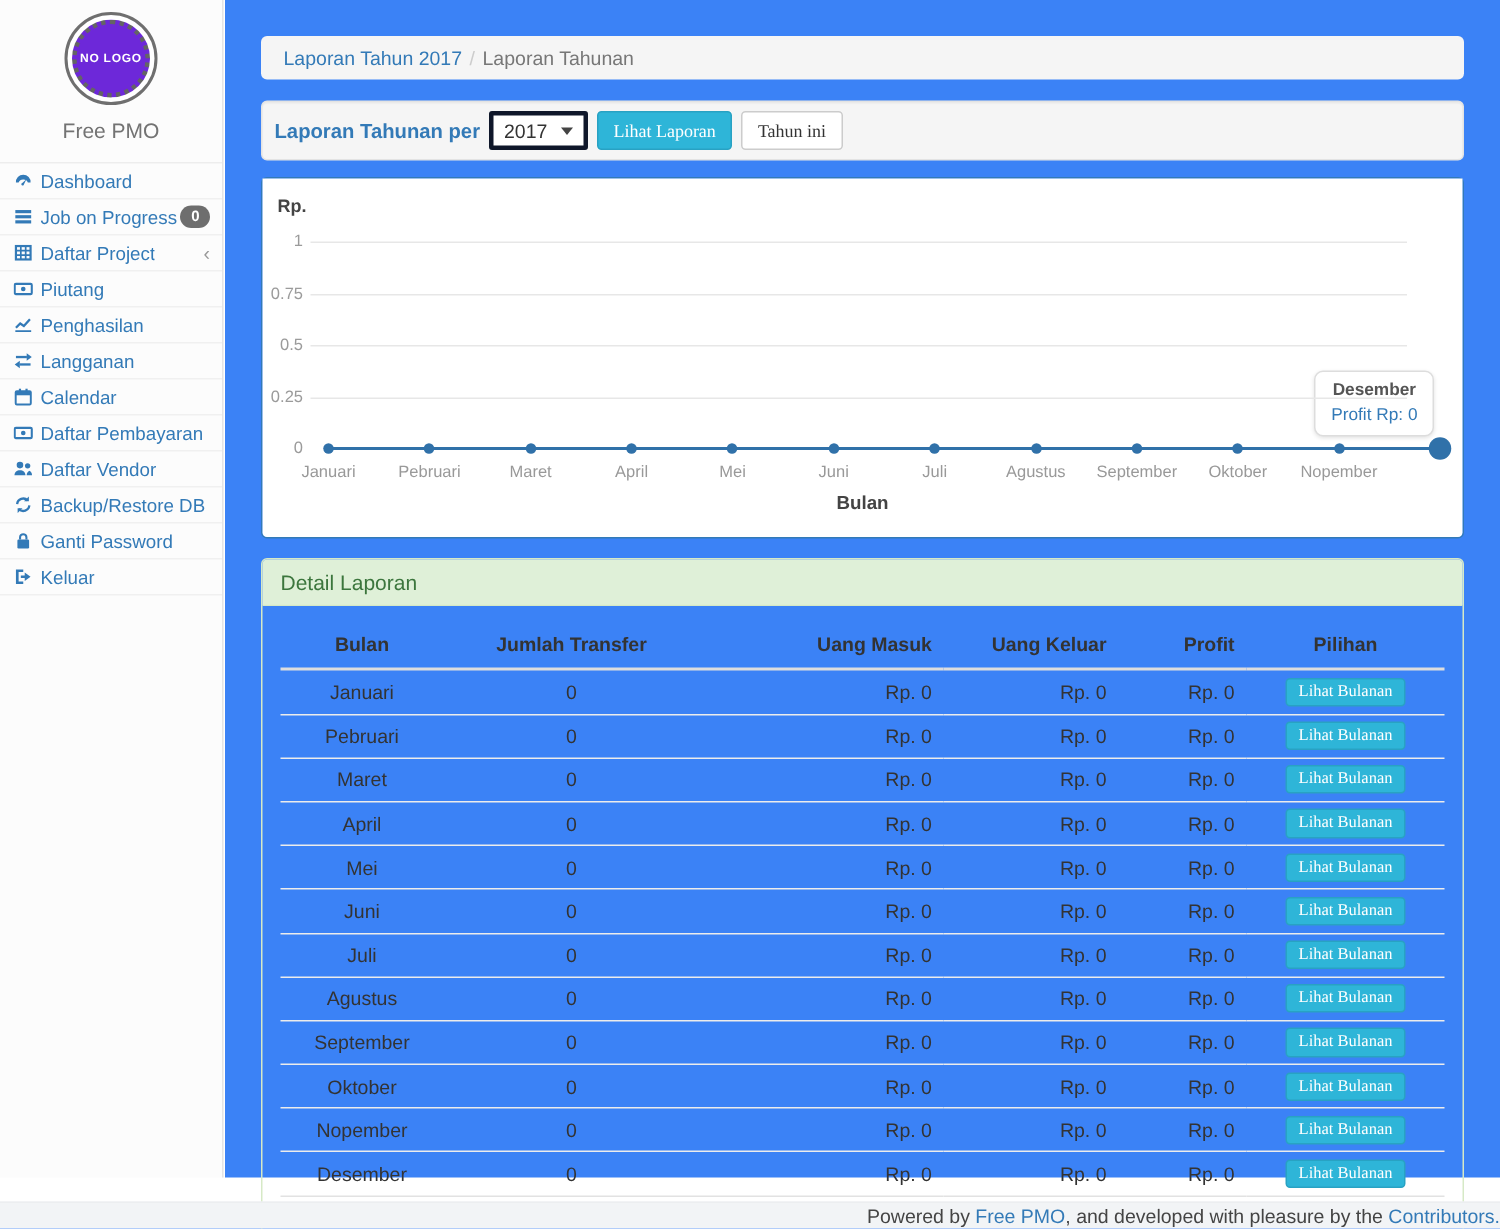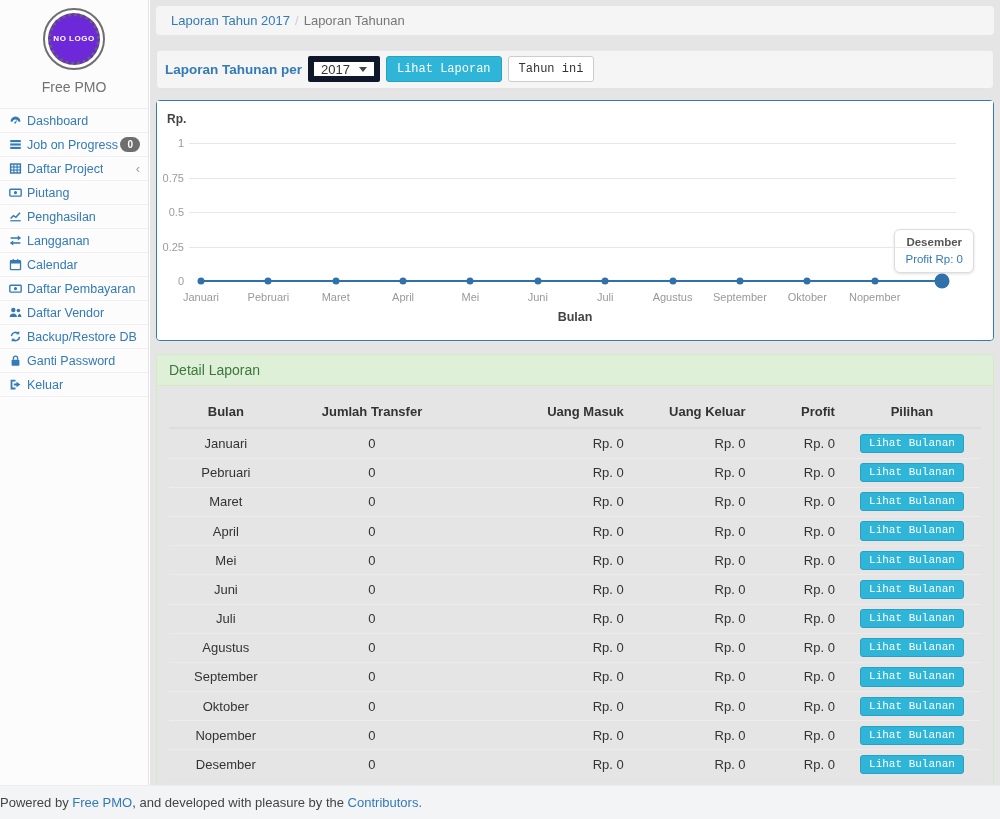--- a/index.html
+++ b/index.html
@@ -25,37 +25,37 @@
   .menu-item { display:flex; align-items:center; height:24px; padding:0 8px;
     border-bottom:1px solid #f0f0f0; color:#337ab7; font-size:12.5px; cursor:pointer; white-space:nowrap; }
   .mi-icon { width:15px; height:13px; display:inline-flex; align-items:center; justify-content:center; margin-right:4px; flex:none; }
   .mi-icon svg { display:block; }
   .mi-label { overflow:hidden; }
   .mi-badge { margin-left:auto; background:#6e6e6e; color:#fff; border-radius:10px;
     font-size:10px; font-weight:bold; padding:1px 7px; line-height:1.3; }
   .mi-chevron { margin-left:auto; color:#999; font-size:13px; }
 
   
-  .content { position:absolute; left:150px; top:0; right:0; bottom:34px; background:#e5e5e5; padding:6px; }
+  .content { position:absolute; left:150px; top:0; right:0; bottom:34px; background:#3b82f6; padding:24px; }
 
   .breadcrumb { background:#f5f5f5; border-radius:4px; padding:7px 15px; font-size:13px; margin-bottom:14px; }
   .breadcrumb a { color:#337ab7; }
   .breadcrumb .sep { color:#ccc; margin:0 5px; }
   .breadcrumb .current { color:#777; }
 
   .well { background:#f5f5f5; border:1px solid #e3e3e3; border-radius:4px;
     box-shadow:inset 0 1px 1px rgba(0,0,0,0.05);
     padding:6px 8px; margin-bottom:11px; display:flex; align-items:center; }
   .well-label { color:#337ab7; font-weight:bold; font-size:13.5px; margin-right:6px; }
-  .select { background:#fff; border:6px solid #0f172a; border-radius:2px; height:26px;
+  .select { background:#fff; border:3px solid #0f172a; border-radius:2px; height:26px;
     padding:0 7px; display:inline-flex; align-items:center; font-size:13px; color:#333; cursor:pointer; margin-right:6px; }
   .select .caret { width:0; height:0; border-left:4px solid transparent; border-right:4px solid transparent;
     border-top:5px solid #444; margin-left:9px; }
   .btn { border-radius:3px; font-size:12px; padding:5px 10px; border:1px solid transparent;
-    cursor:pointer; font-family:Liberation Mono, monospace; line-height:1.2; }
+    cursor:pointer; font-family:Liberation Serif, serif; line-height:1.2; }
   .btn-info { background:#2eb5d8; border-color:#28a2c3; color:#fff; margin-right:6px; }
   .btn-default { background:#fff; border-color:#ccc; color:#333; }
 
   .panel { border-radius:4px; margin-bottom:13px; }
   .panel-primary { border:1px solid #337ab7; }
   .panel-primary .panel-heading { background:#3578b5; color:#fff; padding:6px 12px;
     font-size:13px; border-radius:3px 3px 0 0; }
   .panel-success { border:1px solid #d6e9c6; }
   .panel-success .panel-heading { background:#dff0d8; color:#3c763d; padding:7px 12px;
     font-size:14px; border-radius:3px 3px 0 0; border-bottom:1px solid #d6e9c6; }
@@ -84,22 +84,22 @@
   .report th { font-weight:bold; padding:8px; border-bottom:2px solid #ddd; color:#333; }
   .report td { padding:4.5px 8px; border-top:1px solid #ececec; }
   .report tr.total-row td { font-weight:bold; border-top:1px solid #e2e2e2; }
   .c-center { text-align:center; }
   .c-right { text-align:right; }
   .btn-xs { font-size:11px; padding:2px 8px; border-radius:3px; margin:0; }
   .col-bulan{width:14%;} .col-transfer{width:22%;} .col-masuk{width:21%;}
   .col-keluar{width:15%;} .col-profit{width:11%;} .col-pilihan{width:17%;}
 
   
-  .footer { position:absolute; left:0; bottom:0; width:100%; height:34px; background:#f2f4f6;
-    border-top:1px solid #eceef0; display:flex; align-items:center; justify-content:flex-start;
+  .footer { position:absolute; left:0; bottom:0; width:100%; height:18px; background:#f2f4f6;
+    border-top:1px solid #eceef0; display:flex; align-items:center; justify-content:flex-end;
     font-size:13px; color:#444; }
   .footer a { color:#337ab7; }
 </style>
 </head>
 <body>
 
 <div class="sidebar">
   <div class="logo-wrap">
     <div class="logo-circle">
       <div class="logo-inner">NO LOGO</div>

